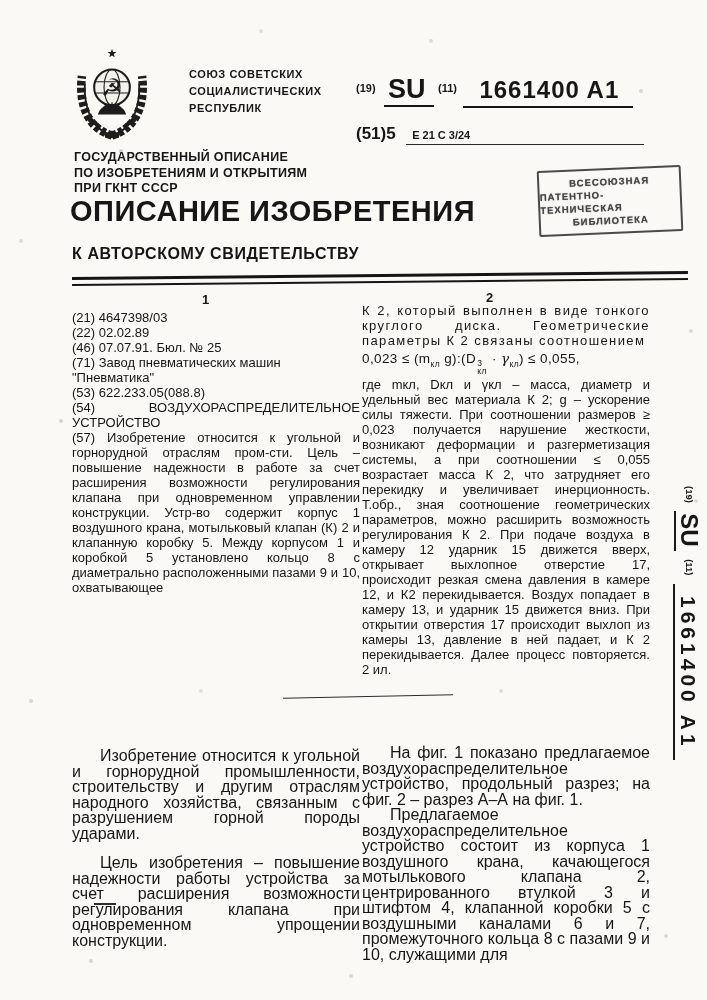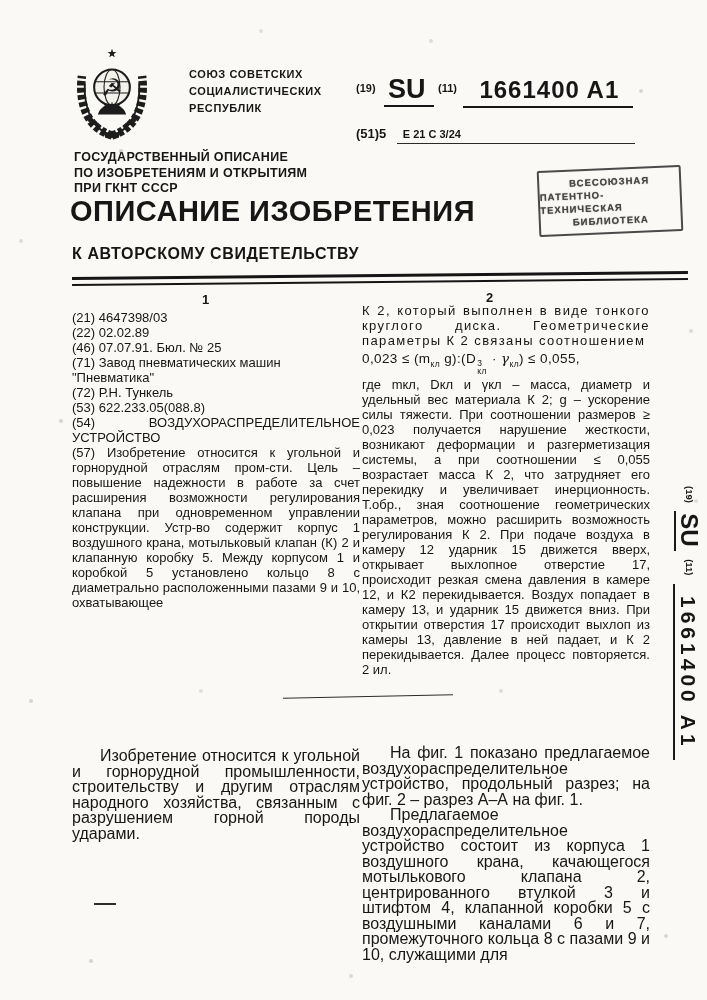--- a/index.html
+++ b/index.html
@@ -10,21 +10,21 @@
   }
   .abs{position:absolute;}
   
   .emblem{left:68px;top:46px;width:88px;height:94px;}
   .country{left:189px;top:66px;font-size:11px;font-weight:bold;line-height:17px;letter-spacing:.6px;}
   .docid{left:356px;top:74px;white-space:nowrap;}
   .docid .code{font-size:11px;font-weight:bold;vertical-align:6px;}
   .docid .su{font-size:27px;font-weight:bold;border-bottom:2.5px solid #161616;padding:0 8px 1px 4px;margin-left:4px;}
   .docid .num{font-size:24px;font-weight:bold;border-bottom:2.5px solid #161616;padding:0 14px 3px 16px;margin-left:2px;letter-spacing:1px;}
   .ipc{left:356px;top:124px;white-space:nowrap;}
-  .ipc .lbl{font-size:13px;font-weight:bold;}
+  .ipc .lbl{font-size:17px;font-weight:bold;}
   .ipc .val{display:inline-block;width:232px;font-size:11px;font-weight:bold;border-bottom:1.5px solid #2a2a2a;padding:0 0 3px 6px;margin-left:6px;}
   .committee{left:74px;top:150px;font-size:12.5px;font-weight:bold;line-height:15.5px;letter-spacing:.3px;}
   .stamp{
     left:538px;top:168px;width:140px;height:62px;
     border:2.5px solid #4a4a4a;border-radius:2px;
     transform:rotate(-2.4deg);
     display:flex;flex-direction:column;justify-content:center;align-items:center;
     color:#474747;font-weight:bold;font-size:9.5px;line-height:13px;letter-spacing:1px;
     text-shadow:0 0 1px rgba(70,70,70,.8);
   }
@@ -137,41 +137,41 @@
 
   <div class="abs double-rule"></div>
   <div class="abs colnum cn1">1</div>
   <div class="abs colnum cn2">2</div>
 
   <div class="abs col col-left">
     <div class="bib">(21) 4647398/03</div>
     <div class="bib">(22) 02.02.89</div>
     <div class="bib">(46) 07.07.91. Бюл. № 25</div>
     <div class="bib">(71) Завод пневматических машин "Пневматика"</div>
-    <div class="bib">(72) Р.Н. Тункель</div>
     <div class="bib">(53) 622.233.05(088.8)</div>
     <div>(54) ВОЗДУХОРАСПРЕДЕЛИТЕЛЬНОЕ УСТРОЙСТВО</div>
     <div>(57) Изобретение относится к угольной и горнорудной отраслям пром-сти. Цель – повышение надежности в работе за счет расширения возможности регулирования клапана при одновременном управлении конструкции. Устр-во содержит корпус 1 воздушного крана, мотыльковый клапан (К) 2 и клапанную коробку 5. Между корпусом 1 и коробкой 5 установлено кольцо 8 с диаметрально расположенными пазами 9 и 10, охватывающее</div>
   </div>
 
   <div class="abs col col-right">
     <div class="intro">К 2, который выполнен в виде тонкого круглого диска. Геометрические параметры К 2 связаны соотношением</div>
     <div class="formula">
       <span>0,023 ≤ (m</span><sub>кл</sub><span> g):(D</span><span class="supsub">
           <sup>3</sup>
           <sub>кл</sub>
         </span><span> · </span><span class="gamma">γ</span><sub>кл</sub><span>) ≤ 0,055,</span>
     </div>
     <div>где mкл, Dкл и γкл – масса, диаметр и удельный вес материала К 2; g – ускорение силы тяжести. При соотношении размеров ≥ 0,023 получается нарушение жесткости, возникают деформации и разгерметизация системы, а при соотношении ≤ 0,055 возрастает масса К 2, что затрудняет его перекидку и увеличивает инерционность. Т.обр., зная соотношение геометрических параметров, можно расширить возможность регулирования К 2. При подаче воздуха в камеру 12 ударник 15 движется вверх, открывает выхлопное отверстие 17, происходит резкая смена давления в камере 12, и К2 перекидывается. Воздух попадает в камеру 13, и ударник 15 движется вниз. При открытии отверстия 17 происходит выхлоп из камеры 13, давление в ней падает, и К 2 перекидывается. Далее процесс повторяется. 2 ил.</div>
   </div>
 
   <div class="abs mid-divider"></div>
 
   <div class="abs desc desc-left">
     <p>Изобретение относится к угольной и горнорудной промышленности, строительству и другим отраслям народного хозяйства, связанным с разрушением горной породы ударами.</p>
+    <p class="gap">Цель изобретения – повышение надежности работы устройства за счет расширения возможности регулирования клапана при одновременном упрощении конструкции.</p>
   </div>
 
   <div class="abs desc desc-right">
     <p>На фиг. 1 показано предлагаемое воздухораспределительное устройство, продольный разрез; на фиг. 2 – разрез А–А на фиг. 1.</p>
     <p>Предлагаемое воздухораспределительное устройство состоит из корпуса 1 воздушного крана, качающегося мотылькового клапана 2, центрированного втулкой 3 и штифтом 4, клапанной коробки 5 с воздушными каналами 6 и 7, промежуточного кольца 8 с пазами 9 и 10, служащими для</p>
   </div>
 
   <div class="abs end-dash"></div>
 
   <div class="abs vertical-id">

